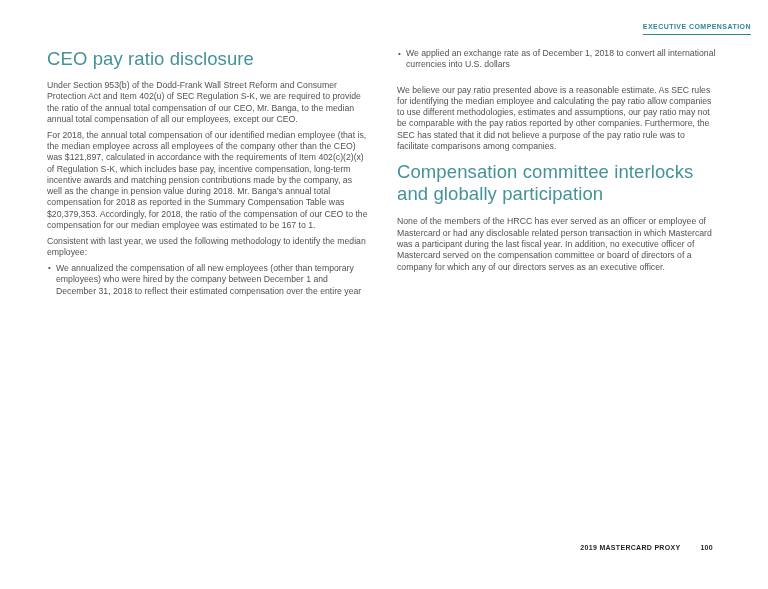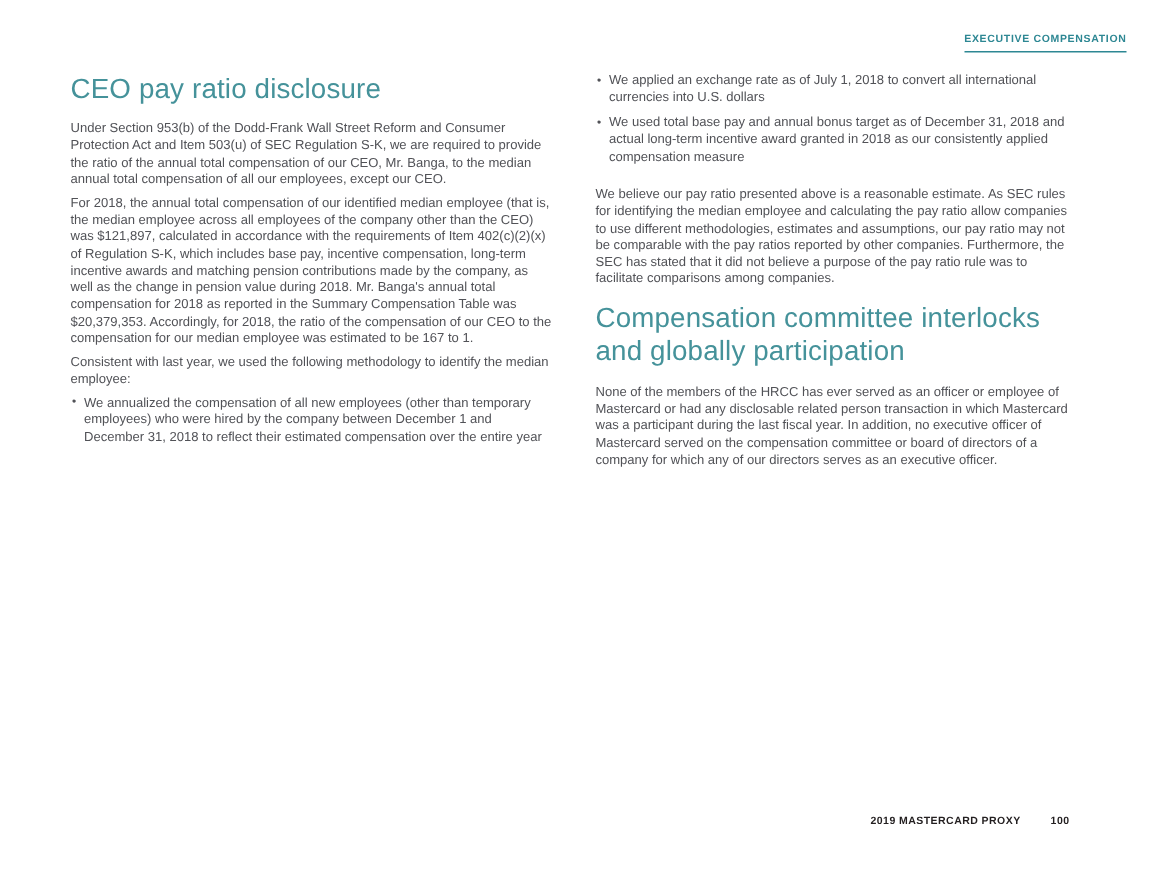--- a/index.html
+++ b/index.html
@@ -88,32 +88,31 @@
 <body>
 
 <div class="page">
 
   <div class="kicker">EXECUTIVE COMPENSATION</div>
 
   <div class="columns">
 
     <div class="col col-left">
       <h1>CEO pay ratio disclosure</h1>
-      <p>Under Section 953(b) of the Dodd-Frank Wall Street Reform and Consumer Protection Act and Item 503(u) of SEC Regulation S-K, we are required to provide the ratio of the annual total compensation of our CEO, Mr. Banga, to the median annual total compensation of all our employees, except our CEO.</p>
+      <p>Under Section 953(b) of the Dodd-Frank Wall Street Reform and Consumer Protection Act and Item 402(u) of SEC Regulation S-K, we are required to provide the ratio of the annual total compensation of our CEO, Mr. Banga, to the median annual total compensation of all our employees, except our CEO.</p>
       <p>For 2018, the annual total compensation of our identified median employee (that is, the median employee across all employees of the company other than the CEO) was $121,897, calculated in accordance with the requirements of Item 402(c)(2)(x) of Regulation S-K, which includes base pay, incentive compensation, long-term incentive awards and matching pension contributions made by the company, as well as the change in pension value during 2018. Mr. Banga's annual total compensation for 2018 as reported in the Summary Compensation Table was $20,379,353. Accordingly, for 2018, the ratio of the compensation of our CEO to the compensation for our median employee was estimated to be 167 to 1.</p>
       <p>Consistent with last year, we used the following methodology to identify the median employee:</p>
       <ul>
         <li>We annualized the compensation of all new employees (other than temporary employees) who were hired by the company between December 1 and December 31, 2018 to reflect their estimated compensation over the entire year</li>
       </ul>
     </div>
 
     <div class="col col-right">
       <ul>
-        <li>We applied an exchange rate as of July 1, 2018 to convert all international currencies into U.S. dollars</li>
-        <li>We used total base pay and annual bonus target as of December 31, 2018 and actual long-term incentive award granted in 2018 as our consistently applied compensation measure</li>
+        <li>We applied an exchange rate as of December 1, 2018 to convert all international currencies into U.S. dollars</li>
       </ul>
       <p class="after-bullets">We believe our pay ratio presented above is a reasonable estimate. As SEC rules for identifying the median employee and calculating the pay ratio allow companies to use different methodologies, estimates and assumptions, our pay ratio may not be comparable with the pay ratios reported by other companies. Furthermore, the SEC has stated that it did not believe a purpose of the pay ratio rule was to facilitate comparisons among companies.</p>
       <h2>Compensation committee interlocks and globally participation</h2>
       <p>None of the members of the HRCC has ever served as an officer or employee of Mastercard or had any disclosable related person transaction in which Mastercard was a participant during the last fiscal year. In addition, no executive officer of Mastercard served on the compensation committee or board of directors of a company for which any of our directors serves as an executive officer.</p>
     </div>
 
   </div>
 
   <div class="footer">
     <span>2019 MASTERCARD PROXY</span>

